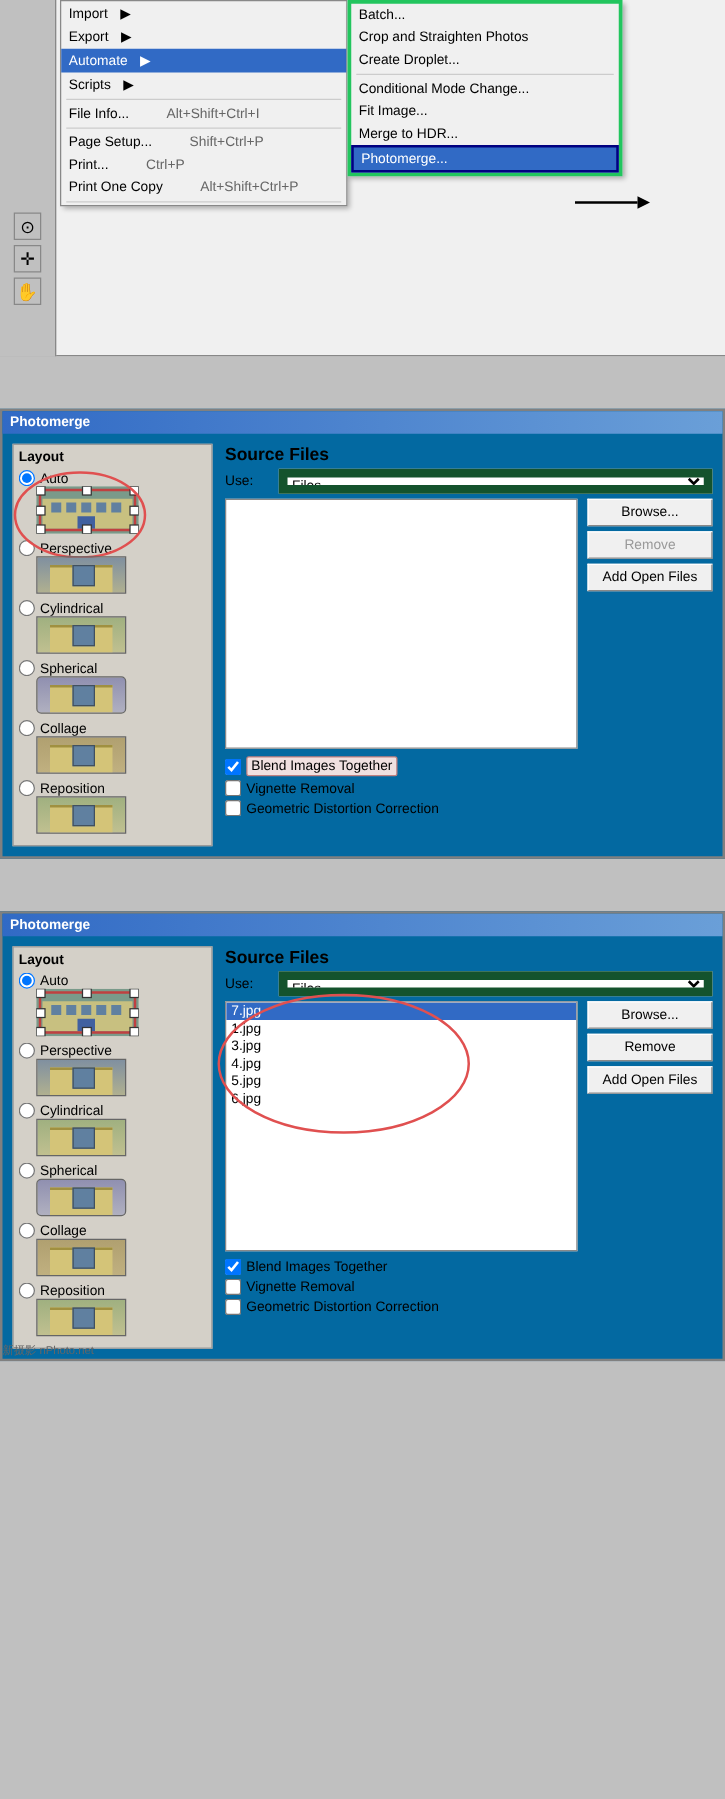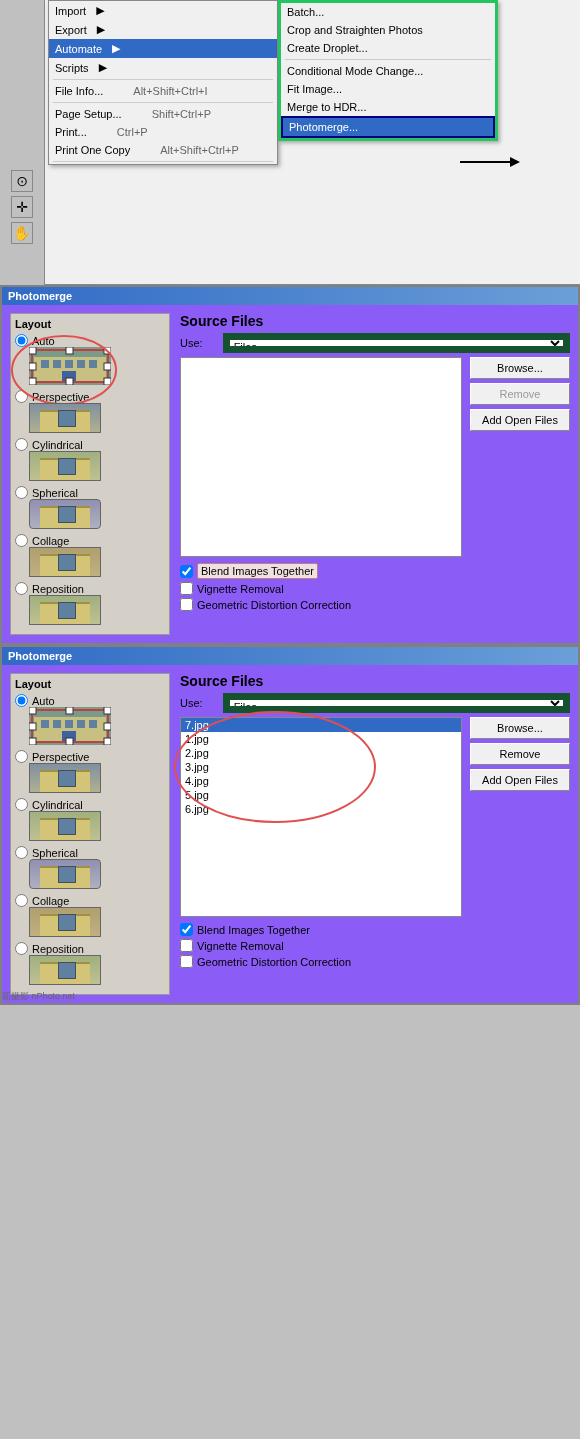--- a/index.html
+++ b/index.html
@@ -95,23 +95,24 @@
       display: flex;
       align-items: center;
       justify-content: center;
       font-size: 14px;
       cursor: pointer;
     }
 
     
     .photomerge-panel {
       width: 580px;
-      background: #8b5cf6;
+      background: #0369a1;
       border: 2px solid #808080;
       margin-bottom: 0;
+      margin-top: 42px;
     }
 
     .photomerge-title {
       background: linear-gradient(to right, #316ac5, #6a9fd8);
       color: white;
       padding: 3px 6px;
       font-size: 11px;
       font-weight: bold;
     }
 
@@ -611,21 +612,20 @@
           <select class="use-select">
             <option>Files</option>
           </select>
         </div>
         <div class="source-files-row">
           <div class="source-files-main">
             <div style="position:relative;">
               <div class="file-list file-list-populated">
                 <div class="file-item selected">7.jpg</div>
                 <div class="file-item">1.jpg</div>
-                <div class="file-item">2.jpg</div>
                 <div class="file-item">3.jpg</div>
                 <div class="file-item">4.jpg</div>
                 <div class="file-item">5.jpg</div>
                 <div class="file-item">6.jpg</div>
               </div>
 
               <svg style="position:absolute;top:-10px;left:-10px;pointer-events:none;" width="230" height="130">
                 <ellipse cx="105" cy="60" rx="100" ry="55" fill="none" stroke="#e05050" stroke-width="2"></ellipse>
               </svg>
             </div>

